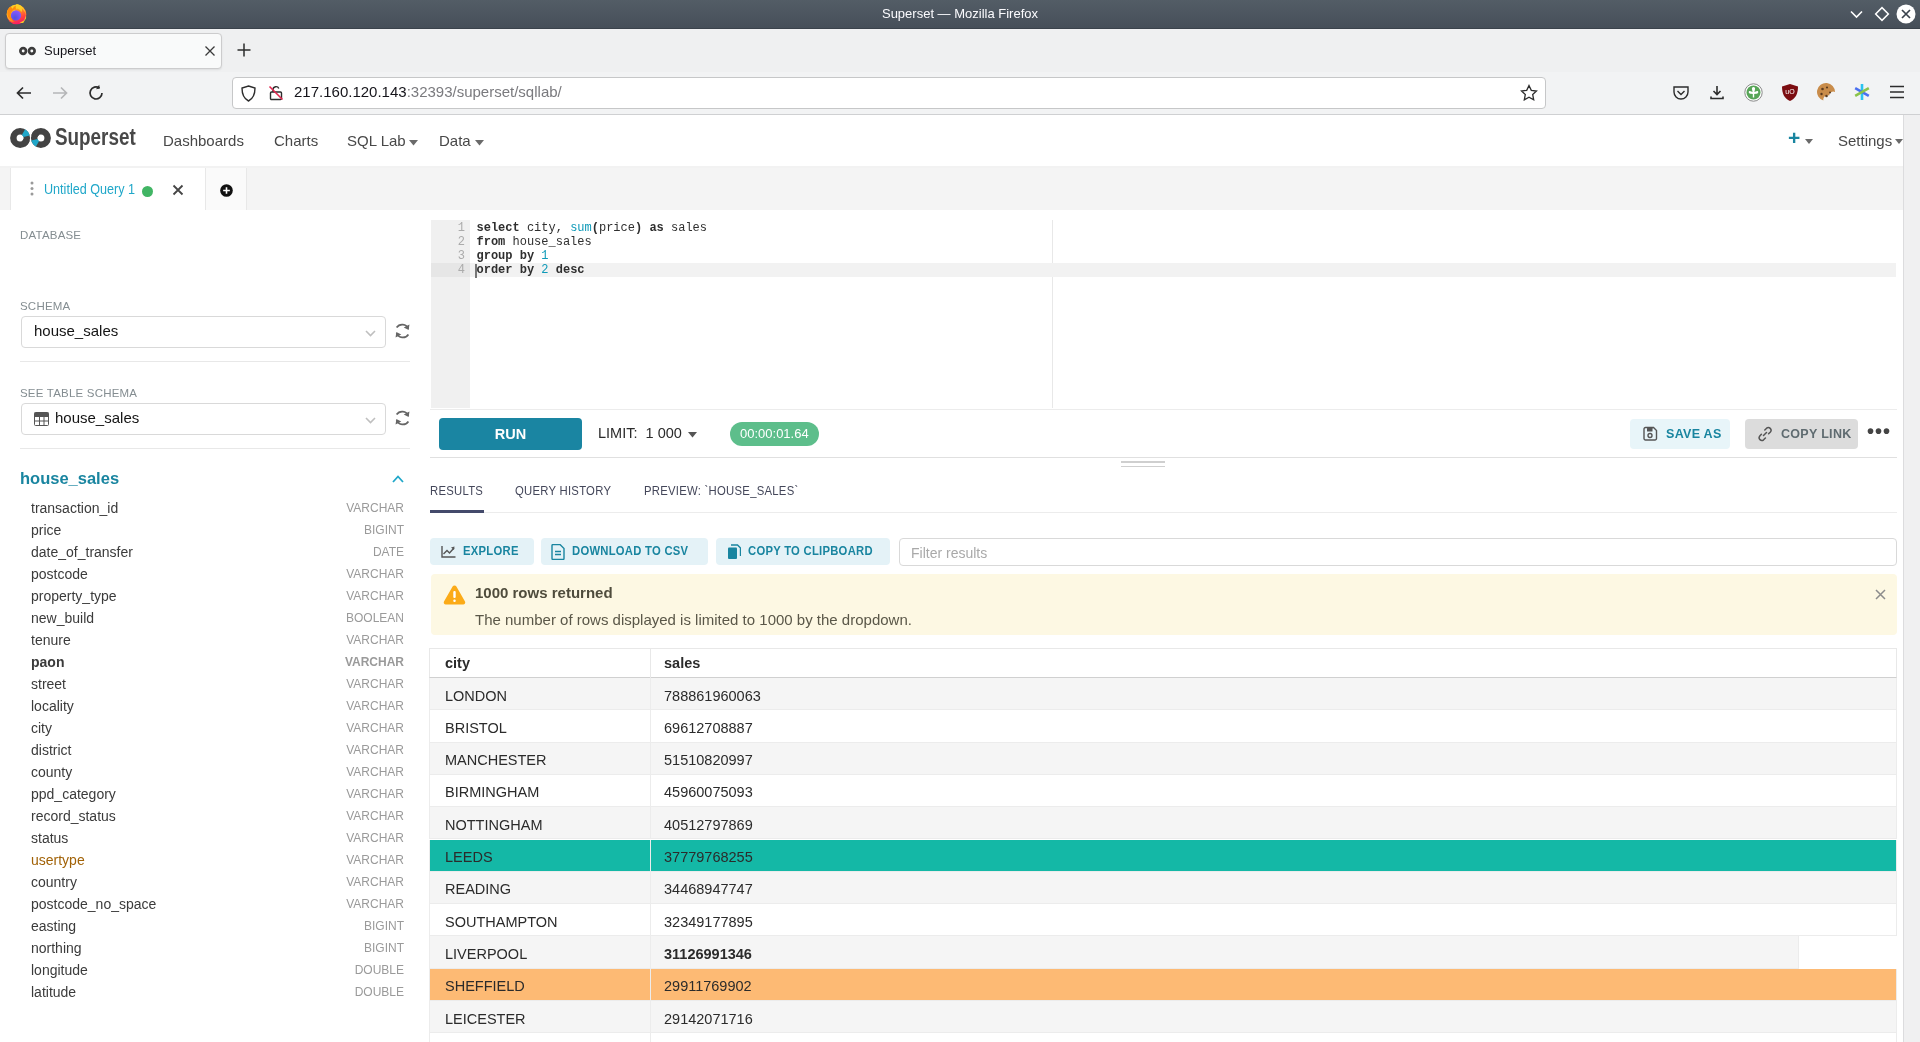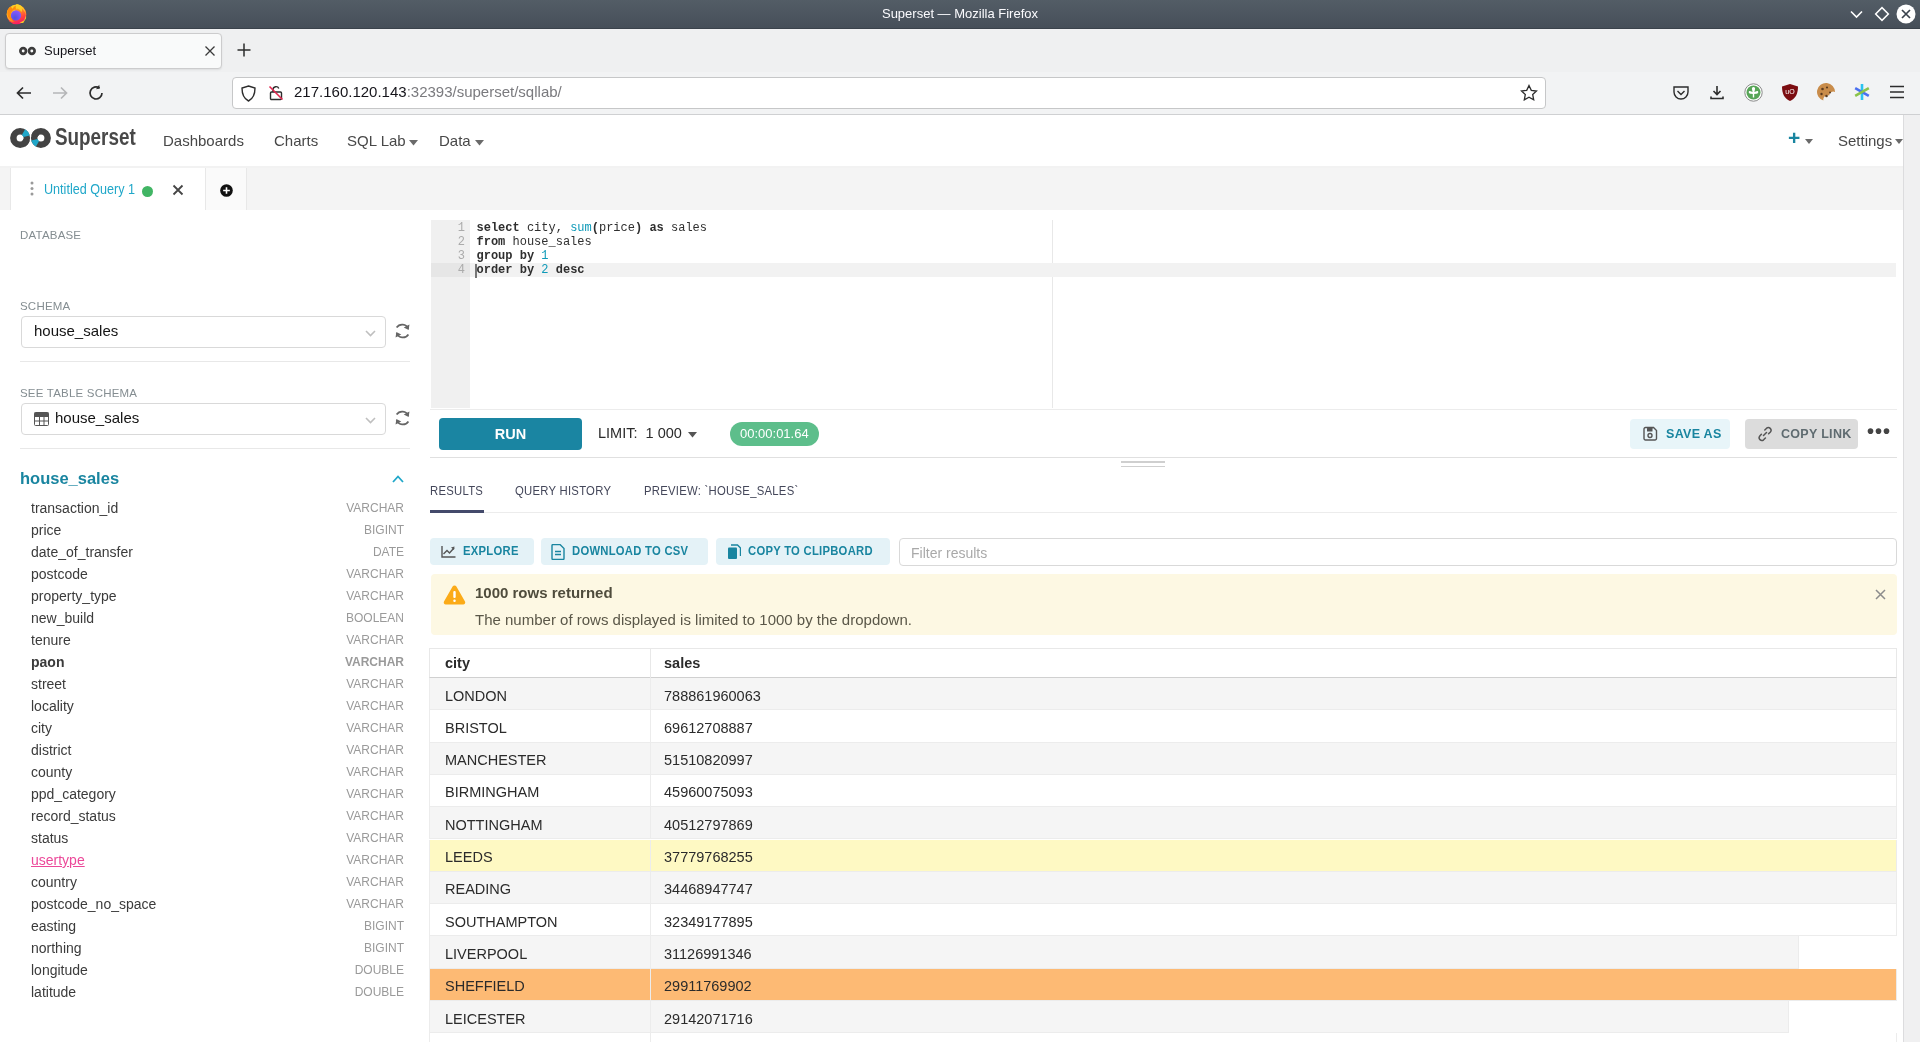--- a/index.html
+++ b/index.html
@@ -279,21 +279,21 @@
       </div>
       <div class="abs" style="left:0;top:308px;width:420px;height:22px;">
     <div class="abs" style="left:31px;top:3px;font-size:14px;color:#3b3b3b;">record_status</div>
     <div class="abs" style="right:16px;top:4px;font-size:12px;color:#9a9a9a;">VARCHAR</div>
       </div>
       <div class="abs" style="left:0;top:330px;width:420px;height:22px;">
     <div class="abs" style="left:31px;top:3px;font-size:14px;color:#3b3b3b;">status</div>
     <div class="abs" style="right:16px;top:4px;font-size:12px;color:#9a9a9a;">VARCHAR</div>
       </div>
       <div class="abs" style="left:0;top:352px;width:420px;height:22px;">
-    <div class="abs" style="left:31px;top:3px;font-size:14px;color:#ec4899;text-decoration:underline;">usertype</div>
+    <div class="abs" style="left:31px;top:3px;font-size:14px;color:#a16207;">usertype</div>
     <div class="abs" style="right:16px;top:4px;font-size:12px;color:#9a9a9a;">VARCHAR</div>
       </div>
       <div class="abs" style="left:0;top:374px;width:420px;height:22px;">
     <div class="abs" style="left:31px;top:3px;font-size:14px;color:#3b3b3b;">country</div>
     <div class="abs" style="right:16px;top:4px;font-size:12px;color:#9a9a9a;">VARCHAR</div>
       </div>
       <div class="abs" style="left:0;top:396px;width:420px;height:22px;">
     <div class="abs" style="left:31px;top:3px;font-size:14px;color:#3b3b3b;">postcode_no_space</div>
     <div class="abs" style="right:16px;top:4px;font-size:12px;color:#9a9a9a;">VARCHAR</div>
       </div>
@@ -428,46 +428,46 @@
     <div class="abs" style="left:0;top:126.89999999999999px;width:1468px;height:32.3px;background:#fff;border-left:1px solid #ececec;border-right:1px solid #ececec;border-bottom:1px solid #ececec;">
     <div class="abs" style="left:15px;top:9.5px;">BIRMINGHAM</div>
     <div class="abs" style="left:234px;top:9.5px;">45960075093</div>
     <div class="abs" style="left:220px;top:0;width:1px;height:32.3px;background:#ececec;"></div>
     </div>
     <div class="abs" style="left:0;top:159.2px;width:1468px;height:32.3px;background:#f5f5f5;border-left:1px solid #ececec;border-right:1px solid #ececec;border-bottom:1px solid #ececec;">
     <div class="abs" style="left:15px;top:9.5px;">NOTTINGHAM</div>
     <div class="abs" style="left:234px;top:9.5px;">40512797869</div>
     <div class="abs" style="left:220px;top:0;width:1px;height:32.3px;background:#ececec;"></div>
     </div>
-    <div class="abs" style="left:0;top:191.5px;width:1468px;height:32.3px;background:#fef9c3;border-left:1px solid #ececec;border-right:1px solid #ececec;border-bottom:1px solid #ececec;">
+    <div class="abs" style="left:0;top:191.5px;width:1468px;height:32.3px;background:#14b8a6;border-left:1px solid #ececec;border-right:1px solid #ececec;border-bottom:1px solid #ececec;">
     <div class="abs" style="left:15px;top:9.5px;">LEEDS</div>
     <div class="abs" style="left:234px;top:9.5px;">37779768255</div>
     <div class="abs" style="left:220px;top:0;width:1px;height:32.3px;background:#ececec;"></div>
     </div>
     <div class="abs" style="left:0;top:223.79999999999998px;width:1468px;height:32.3px;background:#f5f5f5;border-left:1px solid #ececec;border-right:1px solid #ececec;border-bottom:1px solid #ececec;">
     <div class="abs" style="left:15px;top:9.5px;">READING</div>
     <div class="abs" style="left:234px;top:9.5px;">34468947747</div>
     <div class="abs" style="left:220px;top:0;width:1px;height:32.3px;background:#ececec;"></div>
     </div>
     <div class="abs" style="left:0;top:256.09999999999997px;width:1468px;height:32.3px;background:#fff;border-left:1px solid #ececec;border-right:1px solid #ececec;border-bottom:1px solid #ececec;">
     <div class="abs" style="left:15px;top:9.5px;">SOUTHAMPTON</div>
     <div class="abs" style="left:234px;top:9.5px;">32349177895</div>
     <div class="abs" style="left:220px;top:0;width:1px;height:32.3px;background:#ececec;"></div>
     </div>
     <div class="abs" style="left:0;top:288.4px;width:1370px;height:32.3px;background:#f5f5f5;border-left:1px solid #ececec;border-right:1px solid #ececec;border-bottom:1px solid #ececec;">
     <div class="abs" style="left:15px;top:9.5px;">LIVERPOOL</div>
-    <div class="abs" style="left:234px;top:9.5px;">31126991346</div>
+    <div class="abs" style="left:234px;top:9.5px;font-weight:bold;">31126991346</div>
     <div class="abs" style="left:220px;top:0;width:1px;height:32.3px;background:#ececec;"></div>
     </div>
     <div class="abs" style="left:0;top:320.7px;width:1468px;height:32.3px;background:#fdba74;border-left:1px solid #ececec;border-right:1px solid #ececec;border-bottom:1px solid #ececec;">
     <div class="abs" style="left:15px;top:9.5px;">SHEFFIELD</div>
     <div class="abs" style="left:234px;top:9.5px;">29911769902</div>
     <div class="abs" style="left:220px;top:0;width:1px;height:32.3px;background:#ececec;"></div>
     </div>
-    <div class="abs" style="left:0;top:353px;width:1360px;height:32.3px;background:#f5f5f5;border-left:1px solid #ececec;border-right:1px solid #ececec;border-bottom:1px solid #ececec;">
+    <div class="abs" style="left:0;top:353px;width:1468px;height:32.3px;background:#f5f5f5;border-left:1px solid #ececec;border-right:1px solid #ececec;border-bottom:1px solid #ececec;">
     <div class="abs" style="left:15px;top:9.5px;">LEICESTER</div>
     <div class="abs" style="left:234px;top:9.5px;">29142071716</div>
     <div class="abs" style="left:220px;top:0;width:1px;height:32.3px;background:#ececec;"></div>
     </div>
     <div class="abs" style="left:0;top:385.29999999999995px;width:1468px;height:32.3px;background:#fff;border-left:1px solid #ececec;border-right:1px solid #ececec;border-bottom:1px solid #ececec;">
     <div class="abs" style="left:15px;top:9.5px;"></div>
     <div class="abs" style="left:234px;top:9.5px;"></div>
     <div class="abs" style="left:220px;top:0;width:1px;height:32.3px;background:#ececec;"></div>
     </div>
   </div>

